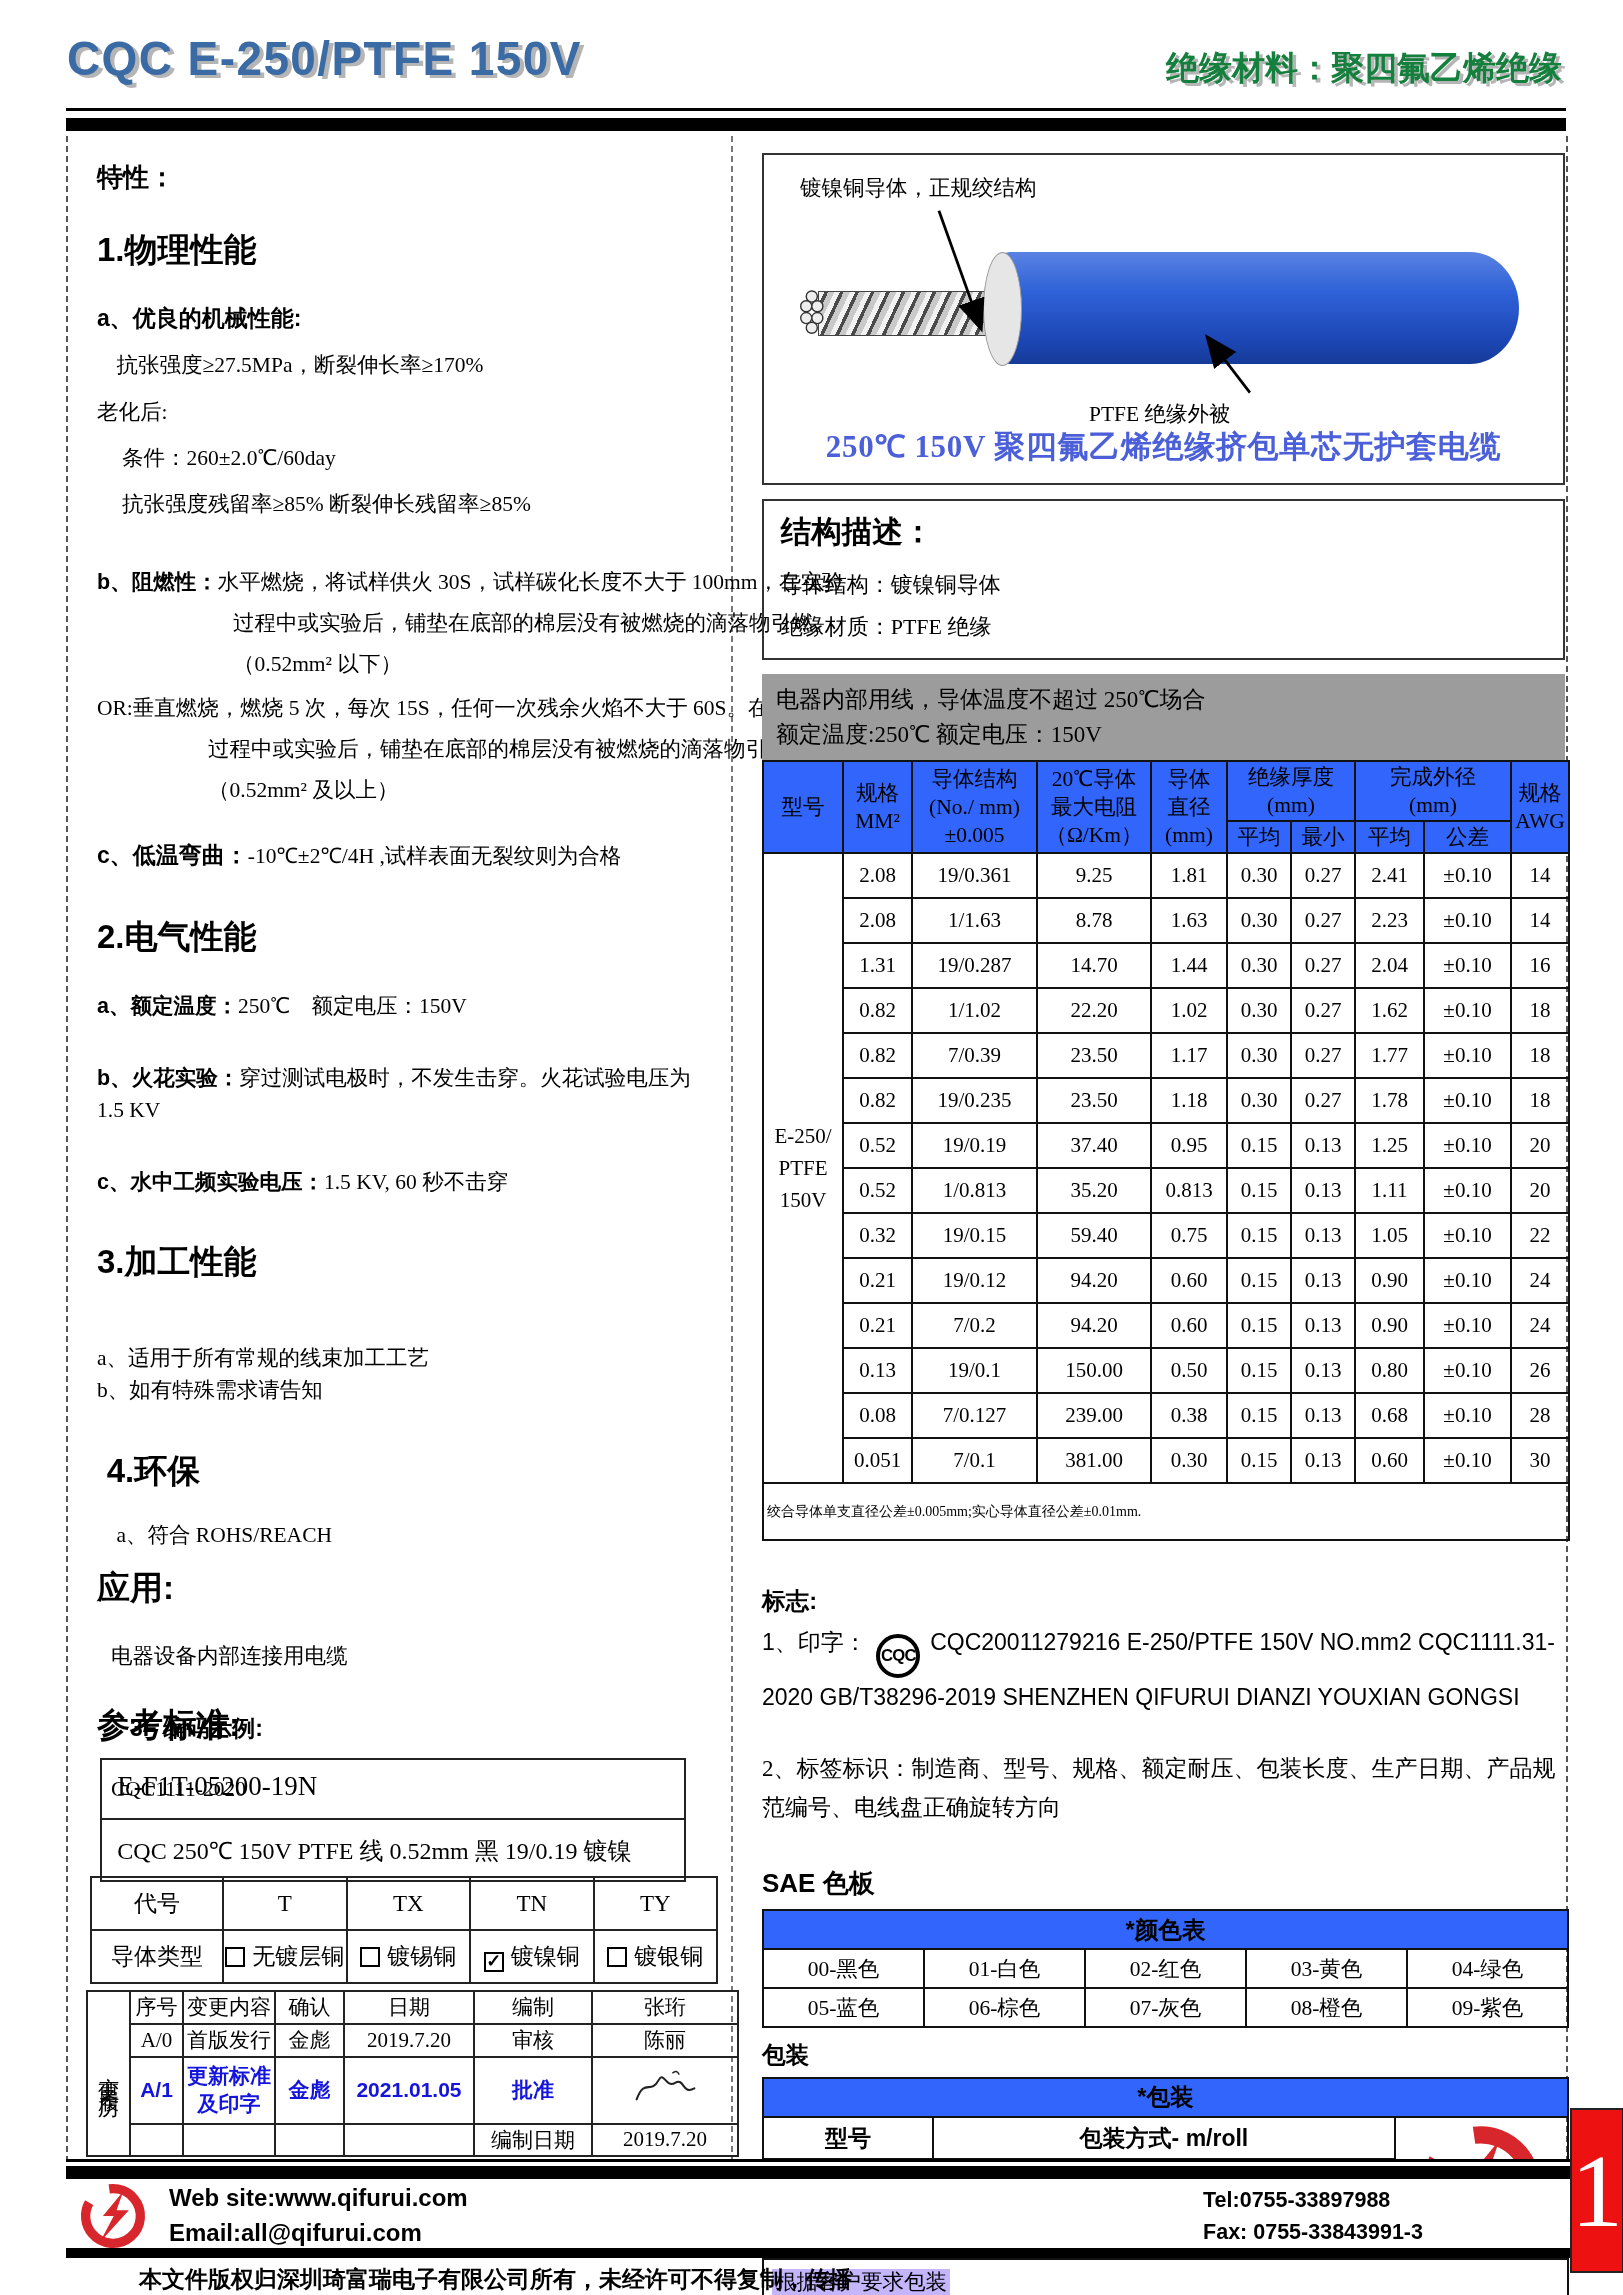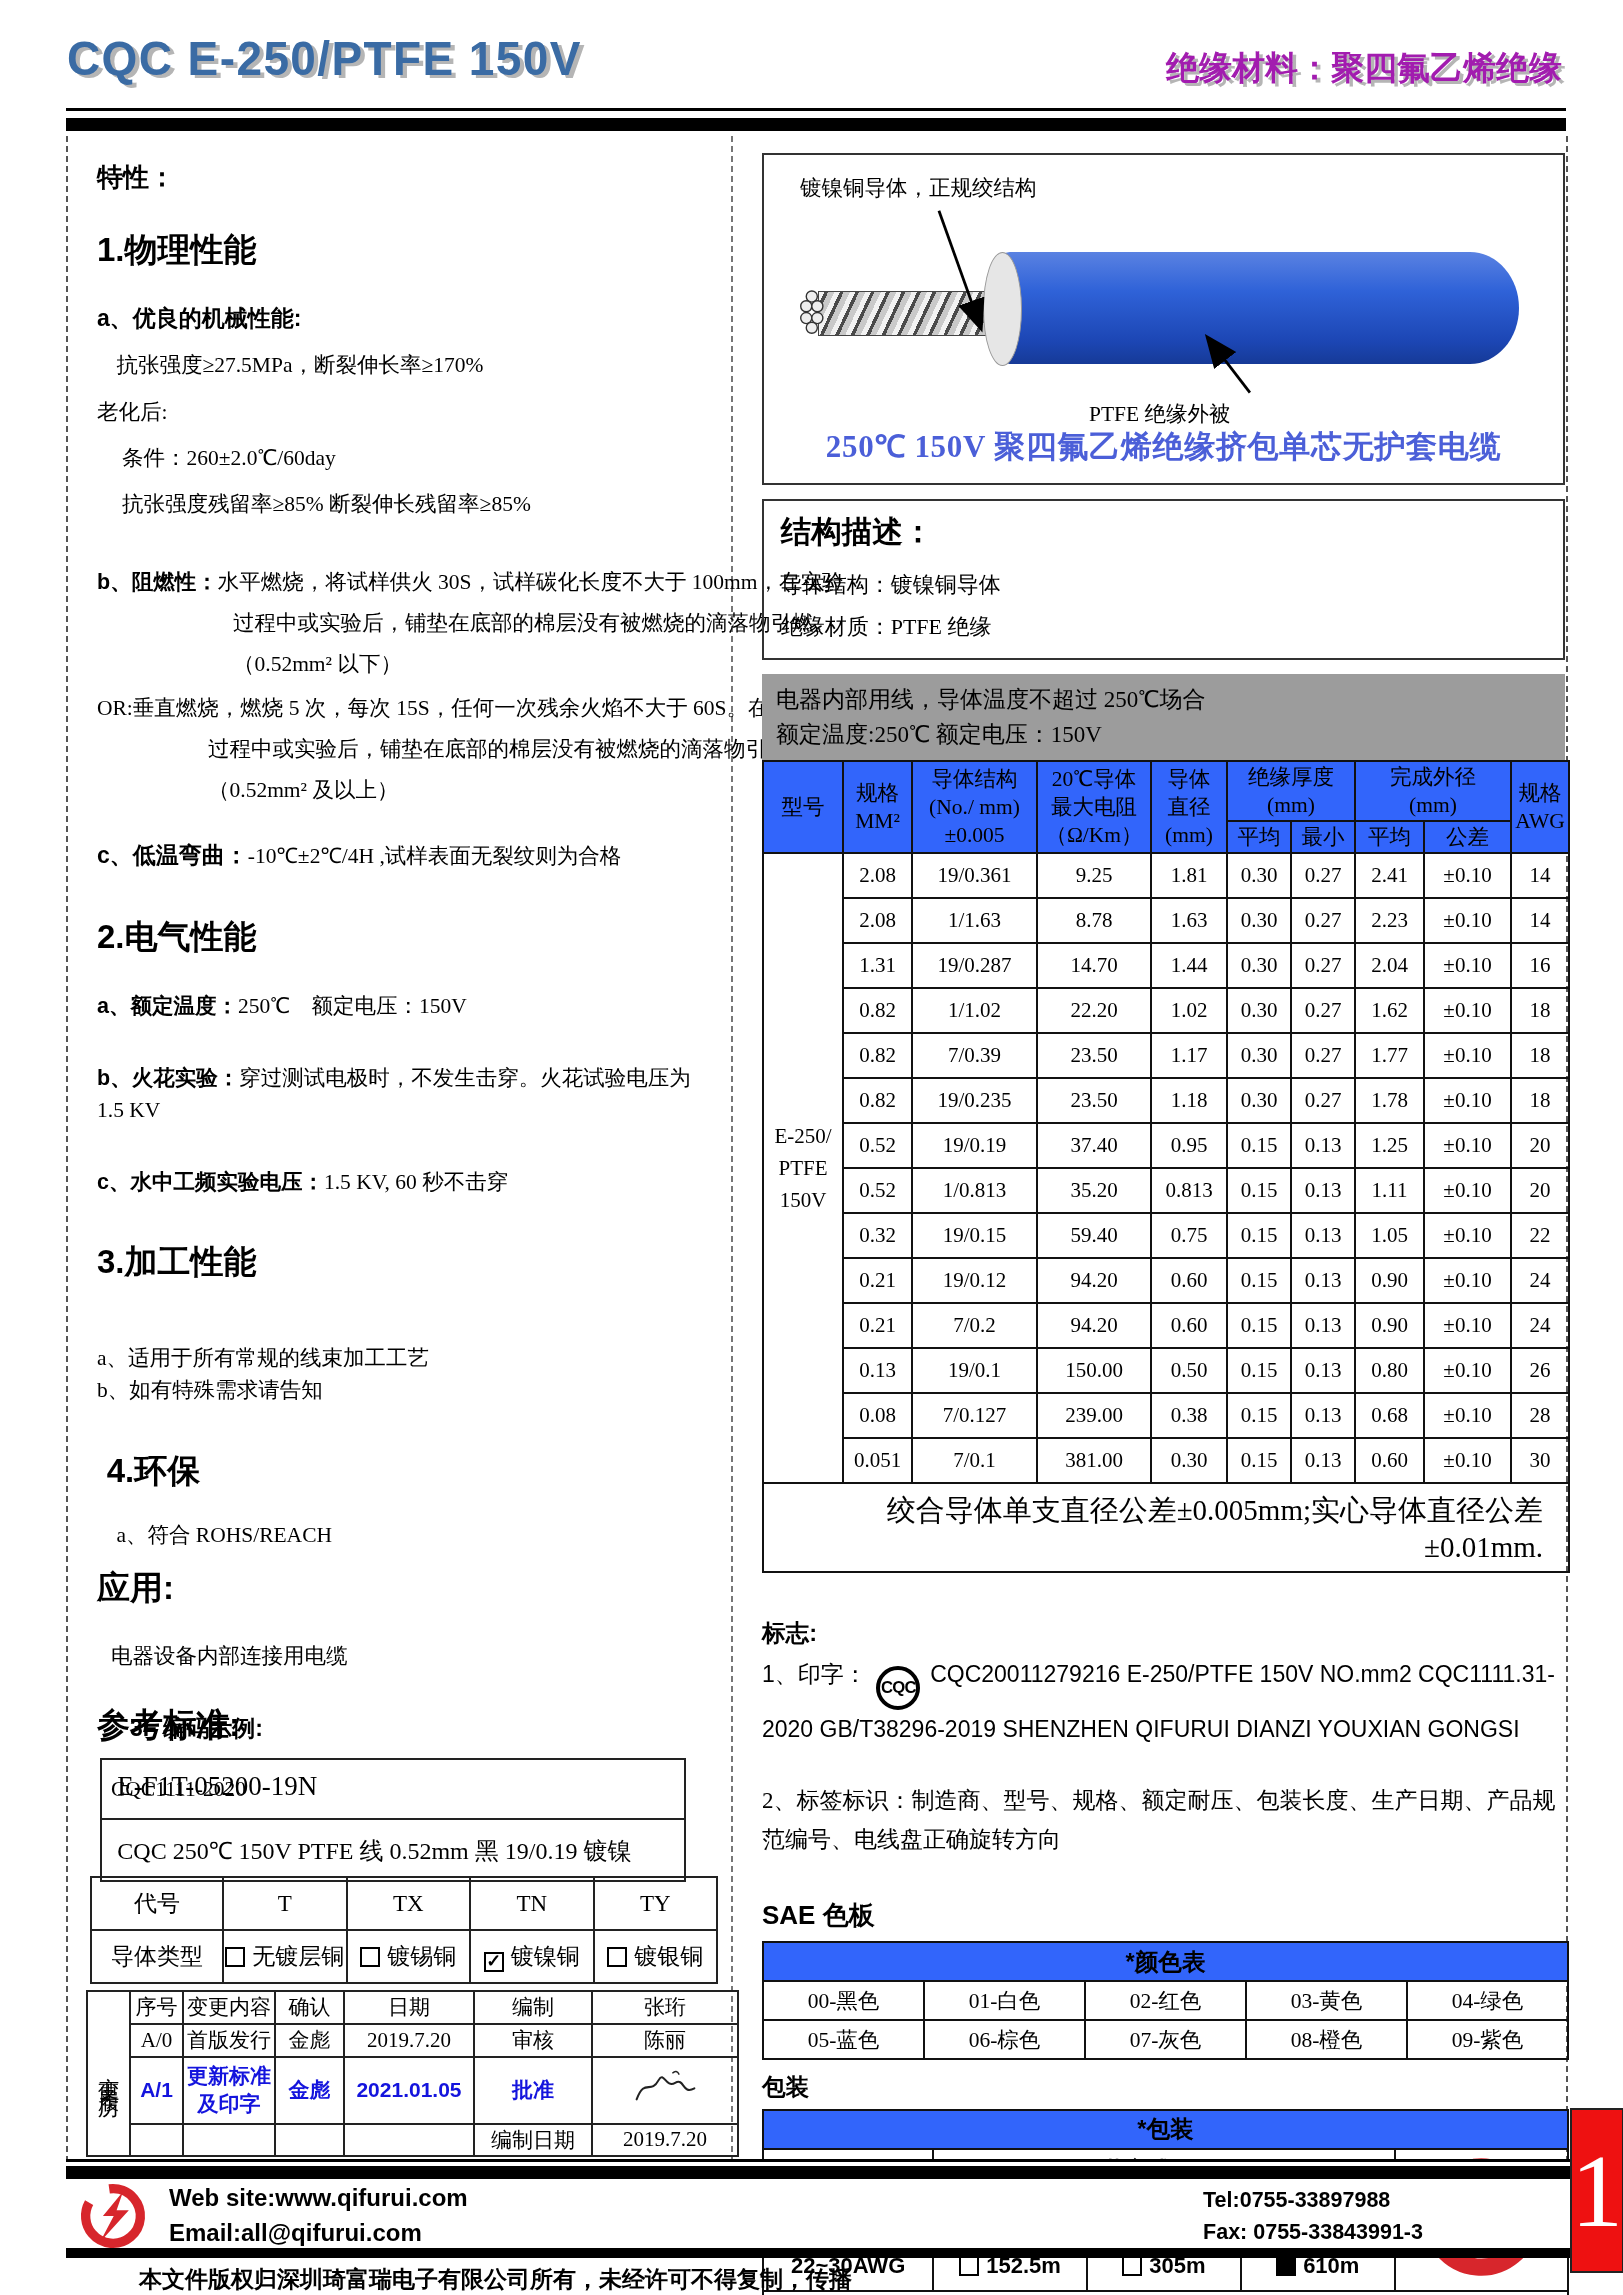--- a/index.html
+++ b/index.html
@@ -3,21 +3,21 @@
 <meta charset="utf-8">
 <style>
   html,body{margin:0;padding:0;background:#fff;}
   .page{position:relative;width:1623px;height:2295px;background:#fff;overflow:hidden;
         font-family:"Liberation Serif",serif;color:#000;}
   
   .hdr-left{position:absolute;left:67px;top:30.5px;font-family:"Liberation Sans",sans-serif;
     font-weight:700;font-size:46px;letter-spacing:1.4px;color:#3a6ba4;text-shadow:4.2px 3.5px 0 #b5b5b5;
     transform:scaleY(1.05);}
   .hdr-right{position:absolute;right:61px;top:46px;font-family:"Liberation Sans",sans-serif;
-    font-weight:700;font-size:33px;color:#a21caf;text-shadow:3.5px 2.8px 0 #b5b5b5;}
+    font-weight:700;font-size:33px;color:#15803d;text-shadow:3.5px 2.8px 0 #b5b5b5;}
   .rule-top{position:absolute;left:66px;right:57px;top:108px;height:7px;
     border-top:3.5px solid #000;border-bottom:13px solid #000;}
   
   .content{position:absolute;left:66px;top:136px;width:1502px;height:2026px;
     border-left:2.1px dashed #555;border-right:2.1px dashed #555;box-sizing:border-box;}
   .col-left{position:absolute;left:0;top:0;width:665px;height:100%;
     border-right:2.1px dashed #777;box-sizing:border-box;padding-left:29px;}
   .col-right{position:absolute;left:694px;top:0;width:807px;height:100%;}
   
   .t-feat{margin-top:23.6px;font-size:26px;font-weight:700;font-family:"Liberation Sans",sans-serif;}
@@ -65,21 +65,21 @@
   .struct-box .h{font-family:"Liberation Sans",sans-serif;font-weight:700;font-size:30.5px;margin-bottom:16.7px;}
   .struct-box .l{font-size:22px;margin-top:12.5px;}
   .gray-box{margin-top:14px;width:803px;box-sizing:border-box;background:#9c9c9c;
     padding:8.3px 14px;font-size:23px;line-height:35px;}
   
   .spec{width:807px;table-layout:fixed;}
   .spec th,.spec td{border:2.1px solid #111;text-align:center;vertical-align:middle;
     font-weight:400;font-size:21px;white-space:pre-line;}
   .spec thead th{background:#3265fb;font-size:21.5px;line-height:28px;}
   .spec tbody td{height:41px;}
-  .spec .note-cell{text-align:right;padding:7px 25px;font-size:29px;}
+  .spec .note-cell{text-align:left;padding:7px 3px;font-size:14px;}
   .model-cell{font-size:22px;white-space:pre-line;line-height:32px;}
   
   .marks{margin-top:44px;width:803px;}
   .marks .h{font-family:"Liberation Sans",sans-serif;font-weight:700;font-size:23.6px;}
   .marks .p1{font-family:"Liberation Sans",sans-serif;font-size:23px;line-height:39px;margin-top:5.6px;}
   .marks .p2{font-size:23px;line-height:39px;margin-top:32px;}
   .cqc-circle{display:inline-block;width:36px;height:36px;border:4.2px solid #000;border-radius:50%;
     text-align:center;line-height:36px;font-family:"Liberation Sans",sans-serif;font-weight:700;
     font-size:16.7px;letter-spacing:-0.7px;vertical-align:-11px;margin:0 9.7px;}
   

